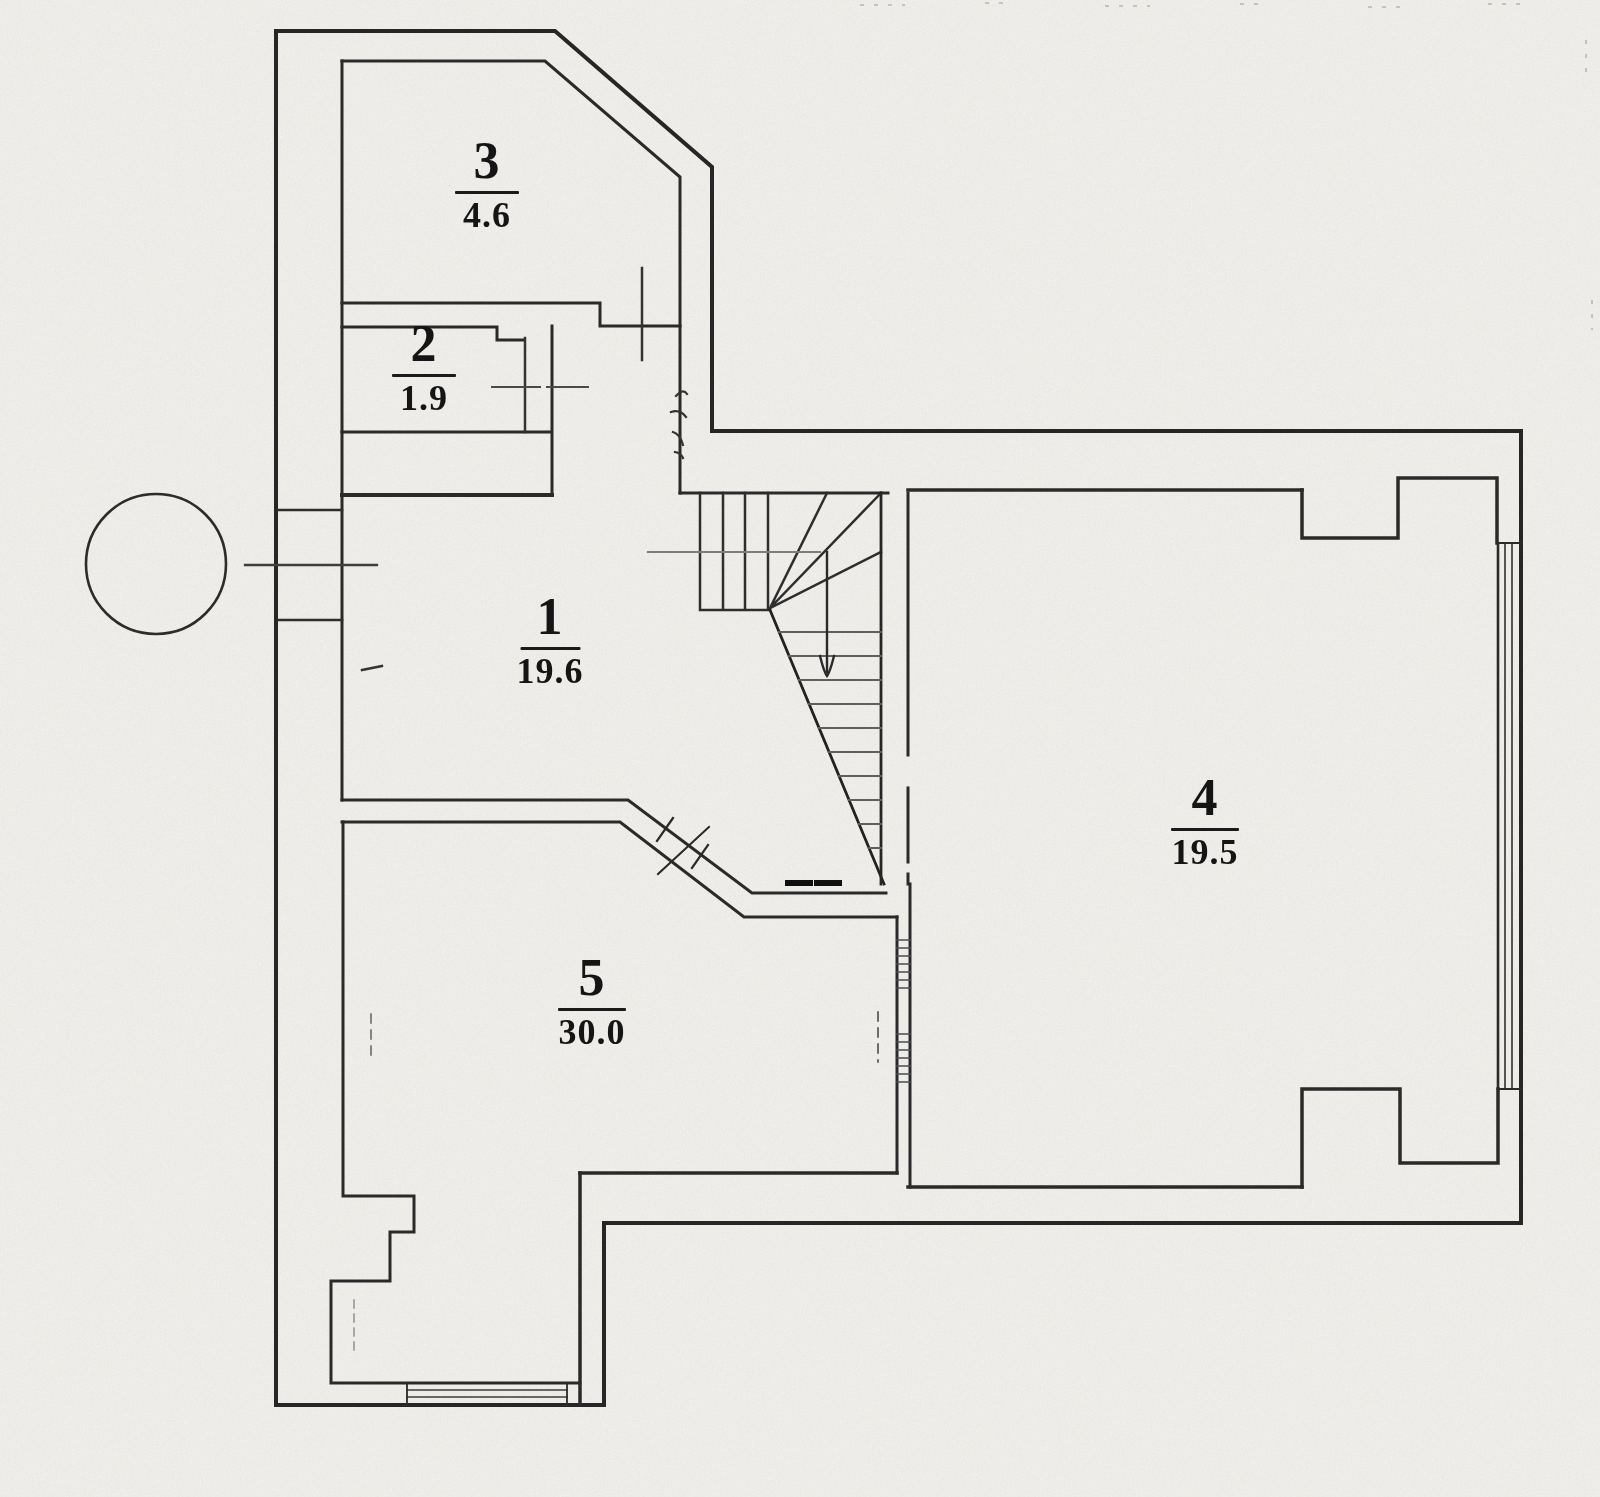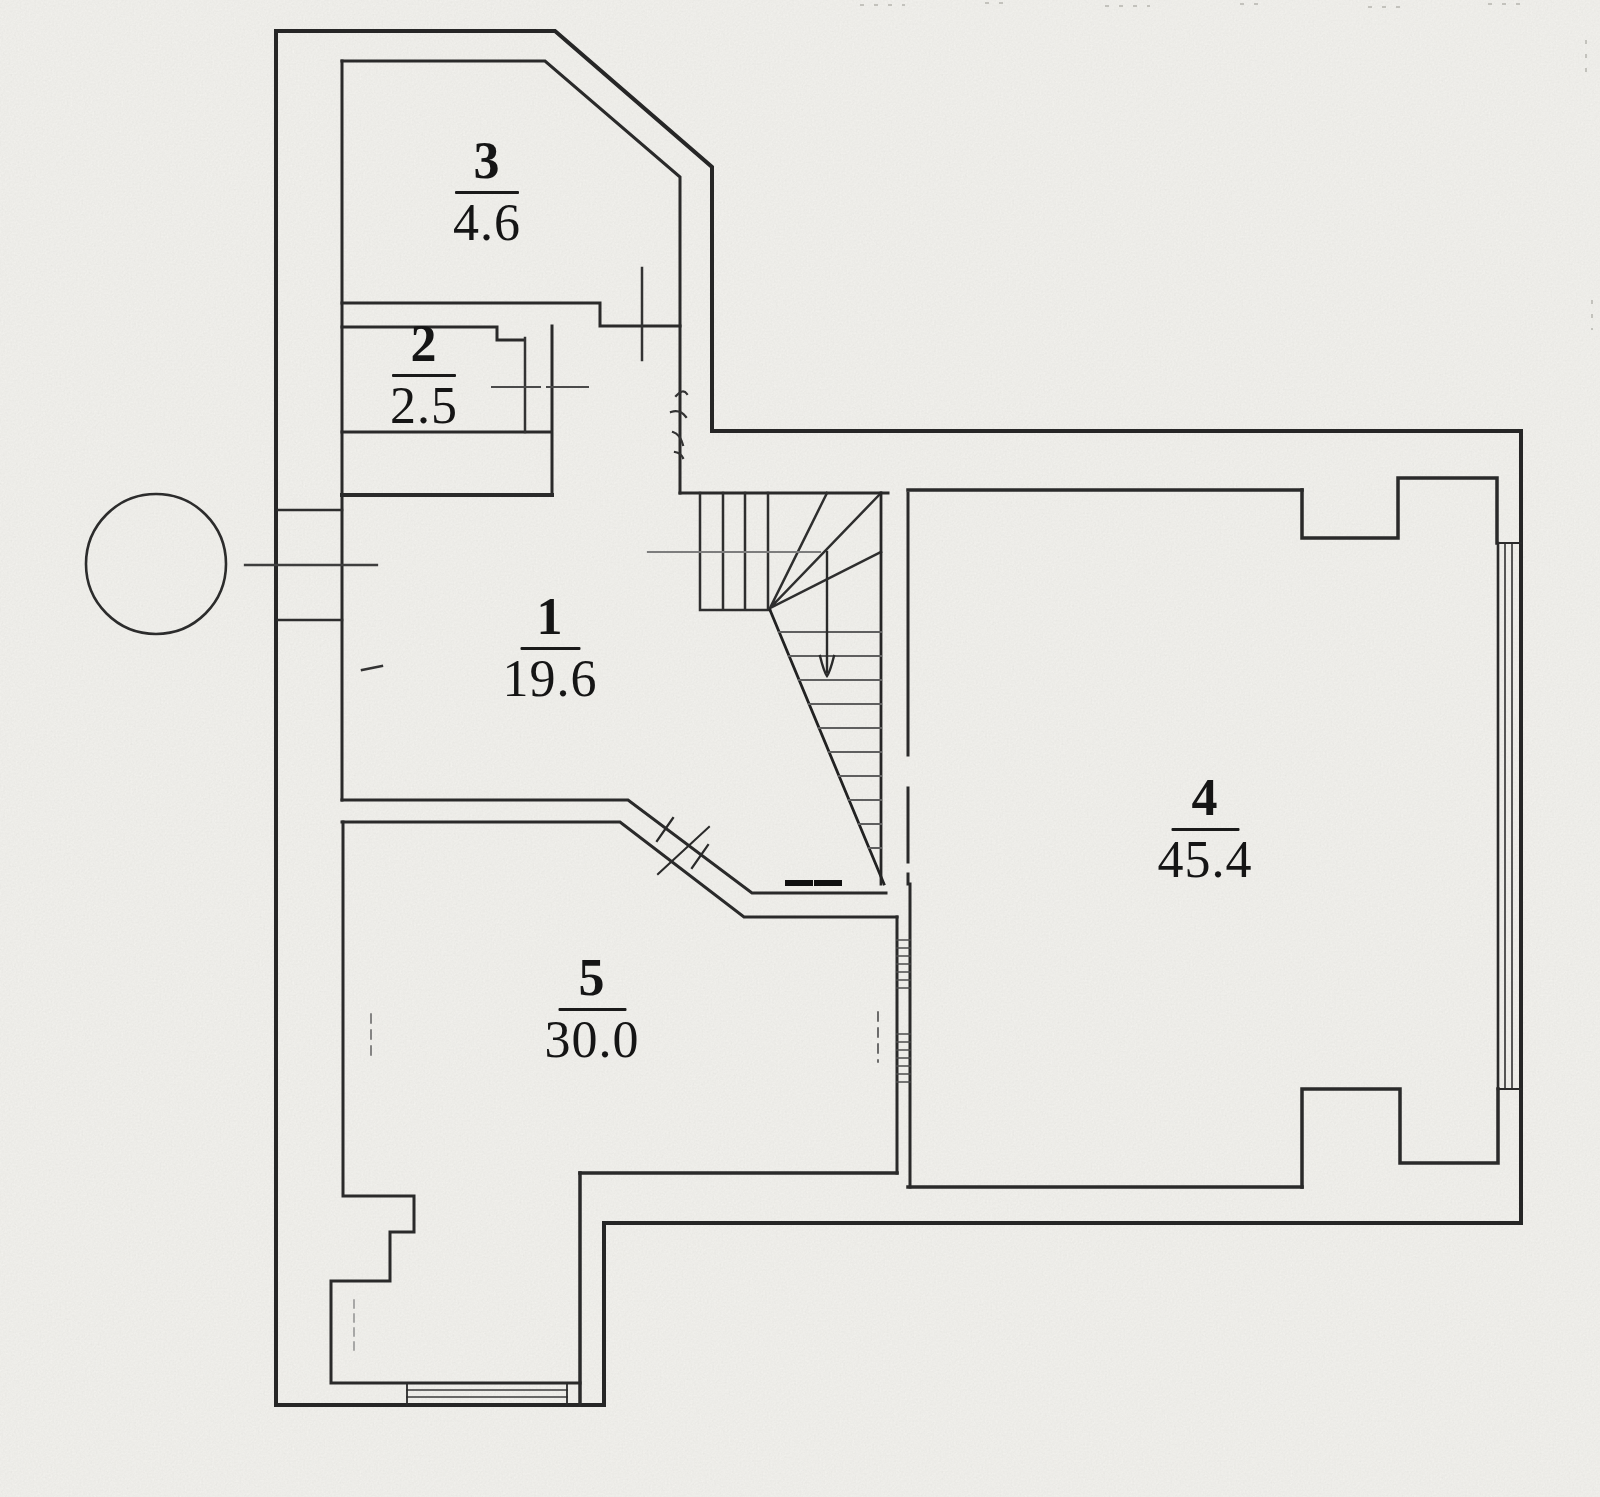--- a/index.html
+++ b/index.html
@@ -15,21 +15,21 @@
     position:absolute;
     display:flex;flex-direction:column;align-items:center;
     transform:translateX(-50%);
     color:#151515;
     line-height:1;
     text-align:center;
     user-select:none;
   }
   .room-label .num{font-size:52px;font-weight:600;letter-spacing:1px;}
   .room-label .bar{height:3px;background:#1a1a1a;margin:4px 0 3px 0;border-radius:1px;}
-  .room-label .area{font-size:52px;font-weight:400;letter-spacing:1px;}
+  .room-label .area{font-size:36px;font-weight:700;letter-spacing:1px;}
 </style>
 </head>
 <body>
 
 <div class="plan">
 
 <svg width="1600" height="1497" viewBox="0 0 1600 1497">
   <defs>
     <filter id="grain" x="0" y="0" width="100%" height="100%">
       <feTurbulence type="fractalNoise" baseFrequency="0.55" numOctaves="2" stitchTiles="stitch" result="n"></feTurbulence>
@@ -138,33 +138,33 @@
 
   <div class="room-label" style="left:487px;top:135px;">
     <span class="num">3</span>
     <div class="bar" style="width:64px"></div>
     <span class="area">4.6</span>
   </div>
 
   <div class="room-label" style="left:424px;top:318px;">
     <span class="num">2</span>
     <div class="bar" style="width:64px"></div>
-    <span class="area">2.5</span>
+    <span class="area">1.9</span>
   </div>
 
   <div class="room-label" style="left:550px;top:591px;">
     <span class="num">1</span>
     <div class="bar" style="width:60px"></div>
     <span class="area">19.6</span>
   </div>
 
   <div class="room-label" style="left:1205px;top:772px;">
     <span class="num">4</span>
     <div class="bar" style="width:68px"></div>
-    <span class="area">45.4</span>
+    <span class="area">19.5</span>
   </div>
 
   <div class="room-label" style="left:592px;top:952px;">
     <span class="num">5</span>
     <div class="bar" style="width:68px"></div>
     <span class="area">30.0</span>
   </div>
 
 </div>
 

